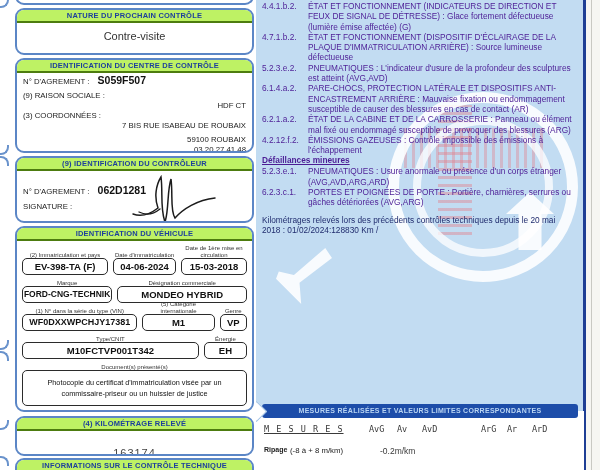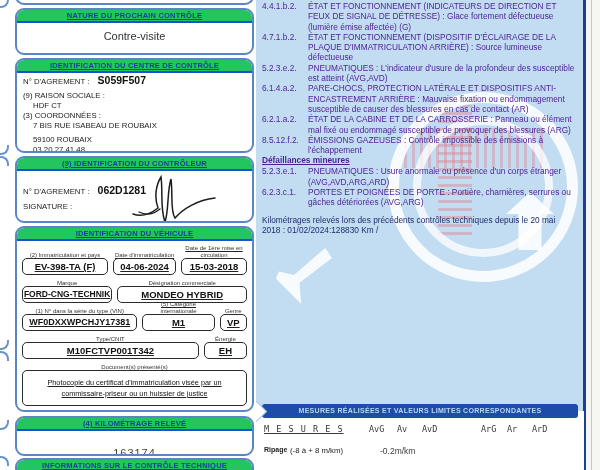--- a/index.html
+++ b/index.html
@@ -1,38 +1,38 @@
 <!DOCTYPE html>
 <html><head>
 <meta charset="utf-8">
 <style>
   html,body{margin:0;padding:0;}
   .page{position:relative;width:600px;height:470px;background:#ffffff;overflow:hidden;
         font-family:"Liberation Sans", sans-serif;color:#222;}
   
   .leftcol{position:absolute;left:15px;top:0;width:239px;height:470px;}
   .sec{position:absolute;left:0;right:0;border:2px solid #5b86c6;border-radius:9px;background:#fff;overflow:hidden;box-sizing:border-box;}
-  .sec-h{background:#22c55e;border-bottom:2px solid #1d4ed8;color:#1c3f9c;font-weight:bold;
-         font-size:7.5px;line-height:11px;text-align:center;letter-spacing:.2px;text-decoration:underline;}
+  .sec-h{background:#bef264;border-bottom:2px solid #4d7c0f;color:#1c3f9c;font-weight:bold;
+         font-size:7.5px;line-height:11px;text-align:center;letter-spacing:.2px;}
   .remnant{top:-5px;height:10px;border-top:none;border-radius:0 0 9px 9px;}
   .sec-nature{top:8px;height:47px;}
   .nature-val{font-size:11px;color:#333;text-align:center;padding-top:7px;}
   .sec-centre{top:58px;height:95px;}
   .centre-body{padding:2px 6px;font-size:7.8px;line-height:10px;color:#222;}
   .agr-line{white-space:nowrap;}
   .agr-label{font-size:7.8px;}
   .agr-val{font-size:10.5px;font-weight:bold;margin-left:6px;color:#111;}
-  .indent{padding-left:10px;}
+  .indent{padding-left:10px;text-align:right;}
   .gap4{height:4px;}
   .sec-ctrl{top:156px;height:67px;}
   .ctrl-body{position:relative;padding:12px 6px 0 6px;font-size:7.8px;line-height:15px;}
   .sig-svg{position:absolute;left:108px;top:-2px;}
   .sec-veh{top:226px;height:186px;}
   .veh-body{padding:2px 5px 0 5px;}
-  .vrow{display:flex;gap:5px;margin-top:2px;text-decoration:underline;}
+  .vrow{display:flex;gap:5px;margin-top:2px;}
   .vcell{display:flex;flex-direction:column;align-items:stretch;}
   .vlabel{font-size:6px;line-height:6.5px;color:#333;text-align:center;display:flex;align-items:flex-end;justify-content:center;}
   .vlabel.h13{height:13px;}
   .vlabel.h9{height:9px;}
   .vbox{border:1.5px solid #2b2b2b;border-radius:5px;height:15px;line-height:15px;text-align:center;
         font-size:9.5px;font-weight:bold;color:#111;overflow:hidden;white-space:nowrap;}
   .vbox.big{height:34px;line-height:11px;white-space:normal;font-weight:normal;font-size:7.3px;
             display:flex;align-items:center;justify-content:center;padding:0 2px;}
   .sec-km{top:416px;height:40px;}
   .km-val{font-size:11px;color:#444;text-align:center;padding-top:16px;letter-spacing:1px;}
@@ -216,32 +216,32 @@
       <div class="ditem">
         <span class="dcode">4.4.1.b.2.</span>
         <span class="dtext">ÉTAT ET FONCTIONNEMENT (INDICATEURS DE DIRECTION ET FEUX DE SIGNAL DE DÉTRESSE) : Glace fortement défectueuse (lumière émise affectée) (G)</span>
       </div>
       <div class="ditem">
         <span class="dcode">4.7.1.b.2.</span>
         <span class="dtext">ÉTAT ET FONCTIONNEMENT (DISPOSITIF D'ÉCLAIRAGE DE LA PLAQUE D'IMMATRICULATION ARRIÈRE) : Source lumineuse défectueuse</span>
       </div>
       <div class="ditem">
         <span class="dcode">5.2.3.e.2.</span>
-        <span class="dtext">PNEUMATIQUES : L'indicateur d'usure de la profondeur des susceptible est atteint (AVG,AVD)</span>
+        <span class="dtext">PNEUMATIQUES : L'indicateur d'usure de la profondeur des sculptures est atteint (AVG,AVD)</span>
       </div>
       <div class="ditem">
         <span class="dcode">6.1.4.a.2.</span>
         <span class="dtext">PARE-CHOCS, PROTECTION LATÉRALE ET DISPOSITIFS ANTI-ENCASTREMENT ARRIÈRE : Mauvaise fixation ou endommagement susceptible de causer des blessures en cas de contact (AR)</span>
       </div>
       <div class="ditem">
         <span class="dcode">6.2.1.a.2.</span>
         <span class="dtext">ÉTAT DE LA CABINE ET DE LA CARROSSERIE : Panneau ou élément mal fixé ou endommagé susceptible de provoquer des blessures (ARG)</span>
       </div>
       <div class="ditem">
-        <span class="dcode">8.5.12.f.2.</span>
+        <span class="dcode">4.2.12.f.2.</span>
         <span class="dtext">ÉMISSIONS GAZEUSES : Contrôle impossible des émissions à l'échappement</span>
       </div>
       <div class="dminor">Défaillances mineures</div>
       <div class="ditem">
         <span class="dcode">5.2.3.e.1.</span>
         <span class="dtext">PNEUMATIQUES : Usure anormale ou présence d'un corps étranger (AVG,AVD,ARG,ARD)</span>
       </div>
       <div class="ditem">
         <span class="dcode">6.2.3.c.1.</span>
         <span class="dtext">PORTES ET POIGNÉES DE PORTE : Portière, charnières, serrures ou gâches détériorées (AVG,ARG)</span>

